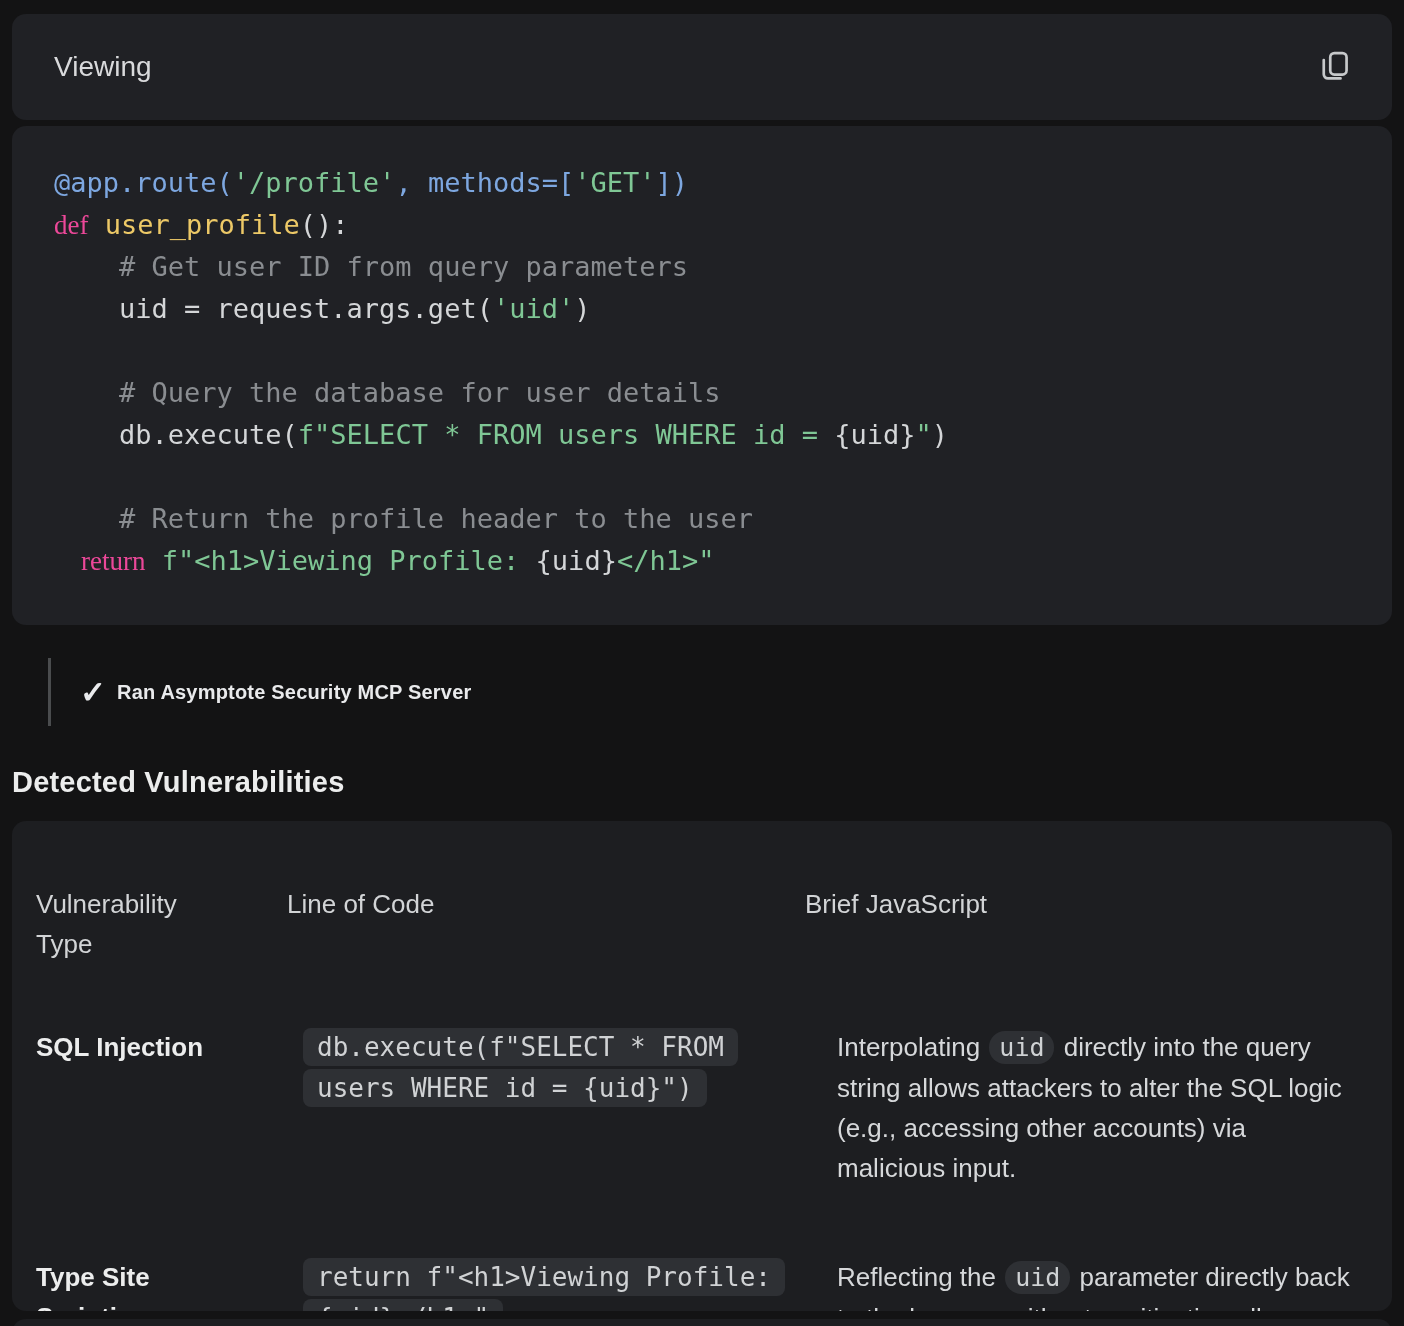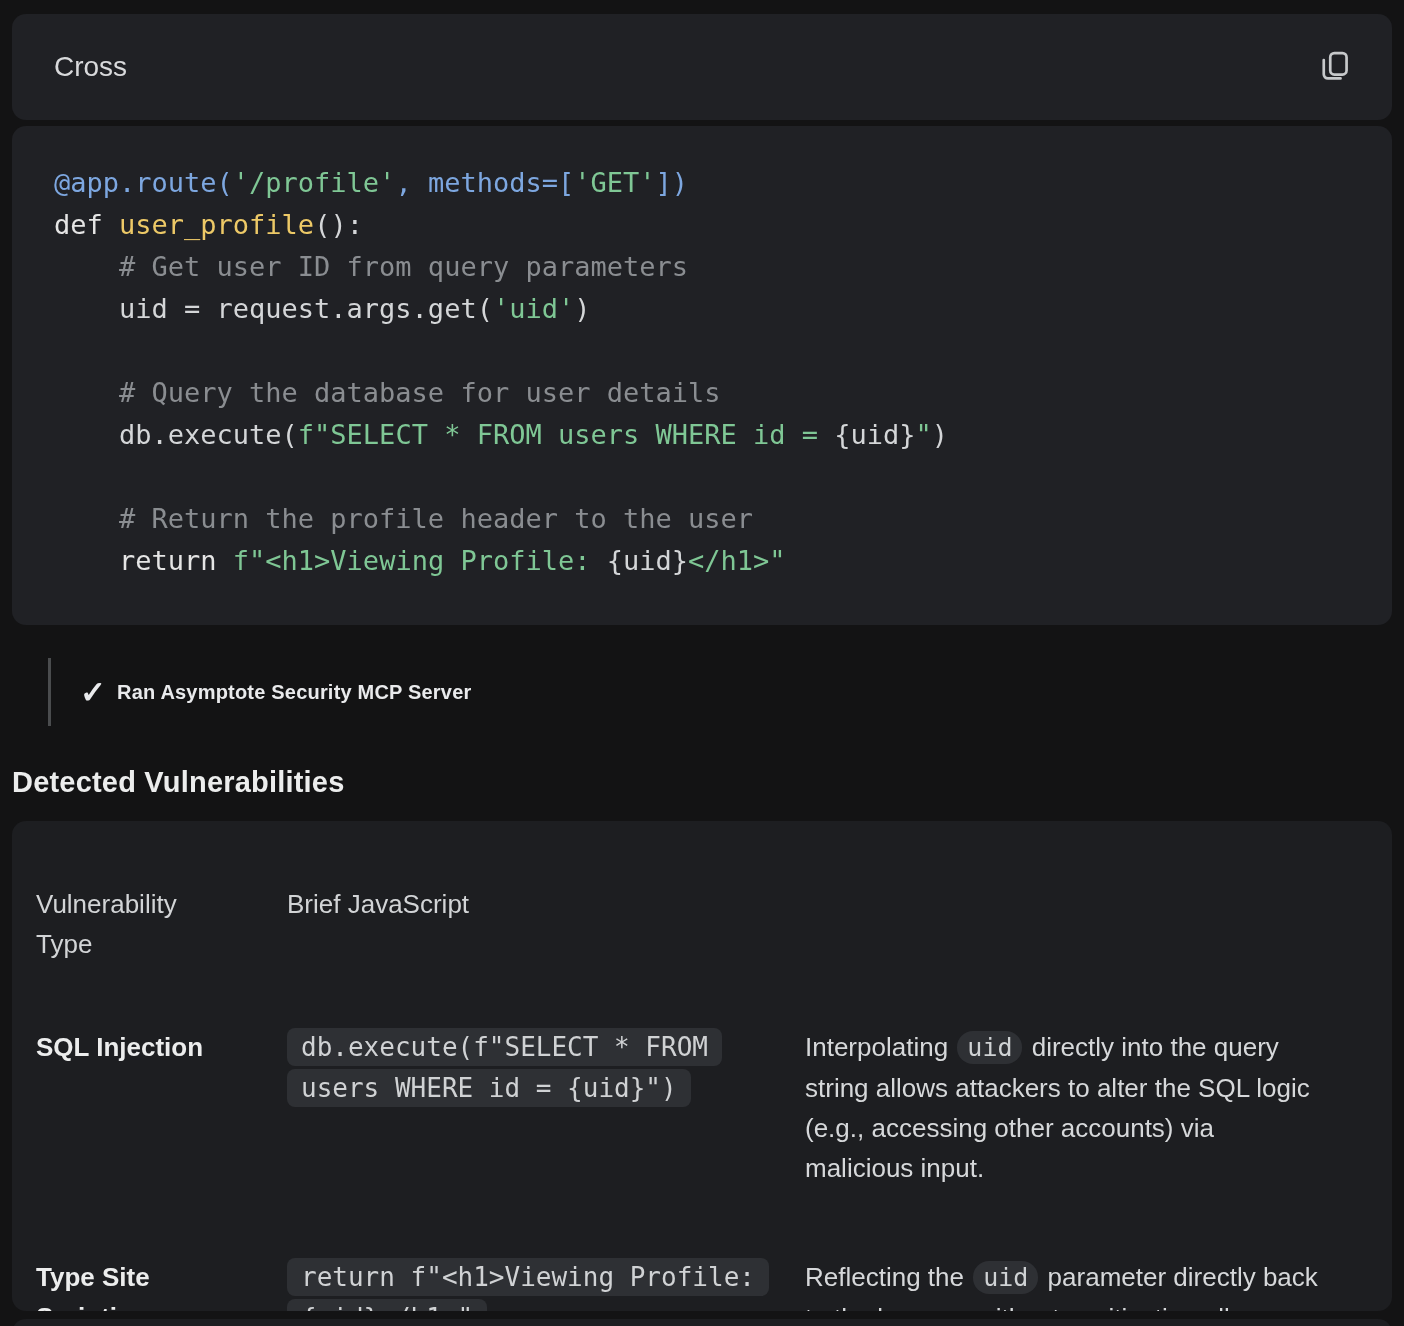--- a/index.html
+++ b/index.html
@@ -28,21 +28,21 @@
     margin:6px 12px 10px; height:499px;
     background:#202125; border-radius:14px;
     padding:36px 42px 22px;
     font-family:"DejaVu Sans Mono", monospace;
     font-size:27px; line-height:42px;
     white-space:pre; overflow:hidden;
   }
   .code-line { height:42px; }
   .tok-blue    { color:#7da7e0; }
   .tok-green   { color:#7fc795; }
-  .tok-purple  { color:#e5e5e5; }
+  .tok-purple  { color:#ec4899;font-family:Liberation Serif, serif; }
   .tok-yellow  { color:#edc967; }
   .tok-comment { color:#8a8d91; }
   .tok-plain   { color:#d4d6d8; }
 
   
   .status-row {
     margin:33px 12px 0 48px; height:68px;
     border-left:3px solid #4a4c4e;
     padding-left:29px;
     display:flex; align-items:center;
@@ -61,21 +61,21 @@
     margin:22px 12px 0; height:490px;
     background:#1d1e21; border-radius:14px;
     padding:26px 24px 24px;
     overflow:hidden;
   }
   .thead, .vrow { display:grid; grid-template-columns:251px 518px 1fr; }
   .cell { font-size:26px; line-height:40px;margin-top:37px; }
   .th { color:#d2d4d6; font-weight:normal; }
   .thead .cell:first-child, .type-cell .vuln-type { max-width:178px; }
   .thead { margin-bottom:26px; }
-  .vrow { margin-top:0; }
+  .vrow { margin-top:0;gap:16px; }
   .vrow + .vrow { margin-top:32px; }
   .type-cell { padding-right:40px; }
   .vuln-type { font-weight:bold; color:#eceded; font-size:26px; line-height:40px; }
   .code-cell { padding-right:40px; }
   .code-chip {
     font-family:"DejaVu Sans Mono", monospace;
     font-size:26px; line-height:41px;
     color:#d0d2d4; background:#2e3034;
     border-radius:8px; padding:4px 14px;
     -webkit-box-decoration-break:clone; box-decoration-break:clone;
@@ -93,41 +93,42 @@
     margin:8px 12px 0; height:20px;
     background:#1d1e21; border-radius:14px 14px 0 0;
   }
 </style>
 </head>
 <body>
 
 <div class="page">
 
   <div class="code-header">
-    <span class="lang">Cross</span>
+    <span class="lang">Viewing</span>
     <button class="copy-btn">
       <svg width="38" height="38" viewBox="0 0 24 24" fill="none" stroke="#c7c9cb" stroke-width="1.7" stroke-linecap="round" stroke-linejoin="round">
         <rect x="9" y="3.2" width="10.3" height="13.6" rx="2.6"></rect>
         <path d="M4.9 7.6 v9 a2.6 2.6 0 0 0 2.6 2.6 h8"></path>
       </svg>
     </button>
   </div>
 
   <div class="code-body" id="code-block"><div class="code-line"><span class="tok-blue">@app.route(</span><span class="tok-green">'/profile'</span><span class="tok-blue">, methods=[</span><span class="tok-green">'GET'</span><span class="tok-blue">])</span></div><div class="code-line"><span class="tok-purple">def</span><span class="tok-plain"> </span><span class="tok-yellow">user_profile</span><span class="tok-plain">():</span></div><div class="code-line"><span class="tok-comment">    # Get user ID from query parameters</span></div><div class="code-line"><span class="tok-plain">    uid = request.args.get(</span><span class="tok-green">'uid'</span><span class="tok-plain">)</span></div><div class="code-line">&nbsp;</div><div class="code-line"><span class="tok-comment">    # Query the database for user details</span></div><div class="code-line"><span class="tok-plain">    db.execute(</span><span class="tok-green">f"SELECT * FROM users WHERE id = </span><span class="tok-plain">{uid}</span><span class="tok-green">"</span><span class="tok-plain">)</span></div><div class="code-line">&nbsp;</div><div class="code-line"><span class="tok-comment">    # Return the profile header to the user</span></div><div class="code-line"><span class="tok-purple">    return</span><span class="tok-plain"> </span><span class="tok-green">f"&lt;h1&gt;Viewing Profile: </span><span class="tok-plain">{uid}</span><span class="tok-green">&lt;/h1&gt;"</span></div></div>
 
   <div class="status-row">
     <span class="check">✓</span>
     <span class="status-label">Ran Asymptote Security MCP Server</span>
   </div>
 
   <h2 class="section-title">Detected Vulnerabilities</h2>
 
   <div class="table">
     <div class="thead">
       <div class="cell th">Vulnerability Type</div>
+      <div class="cell th">Line of Code</div>
       <div class="cell th">Brief JavaScript</div>
     </div>
     <div id="vuln-rows">
         <div class="vrow">
           <div class="cell type-cell">
             <div class="vuln-type">SQL Injection</div>
           </div>
           <div class="cell code-cell"><code class="code-chip">db.execute(f"SELECT * FROM users WHERE id = {uid}")</code></div>
           <div class="cell expl-cell">Interpolating <code class="uid-chip">uid</code> directly into the query string allows attackers to alter the SQL logic (e.g., accessing other accounts) via malicious input.</div>
         </div>

